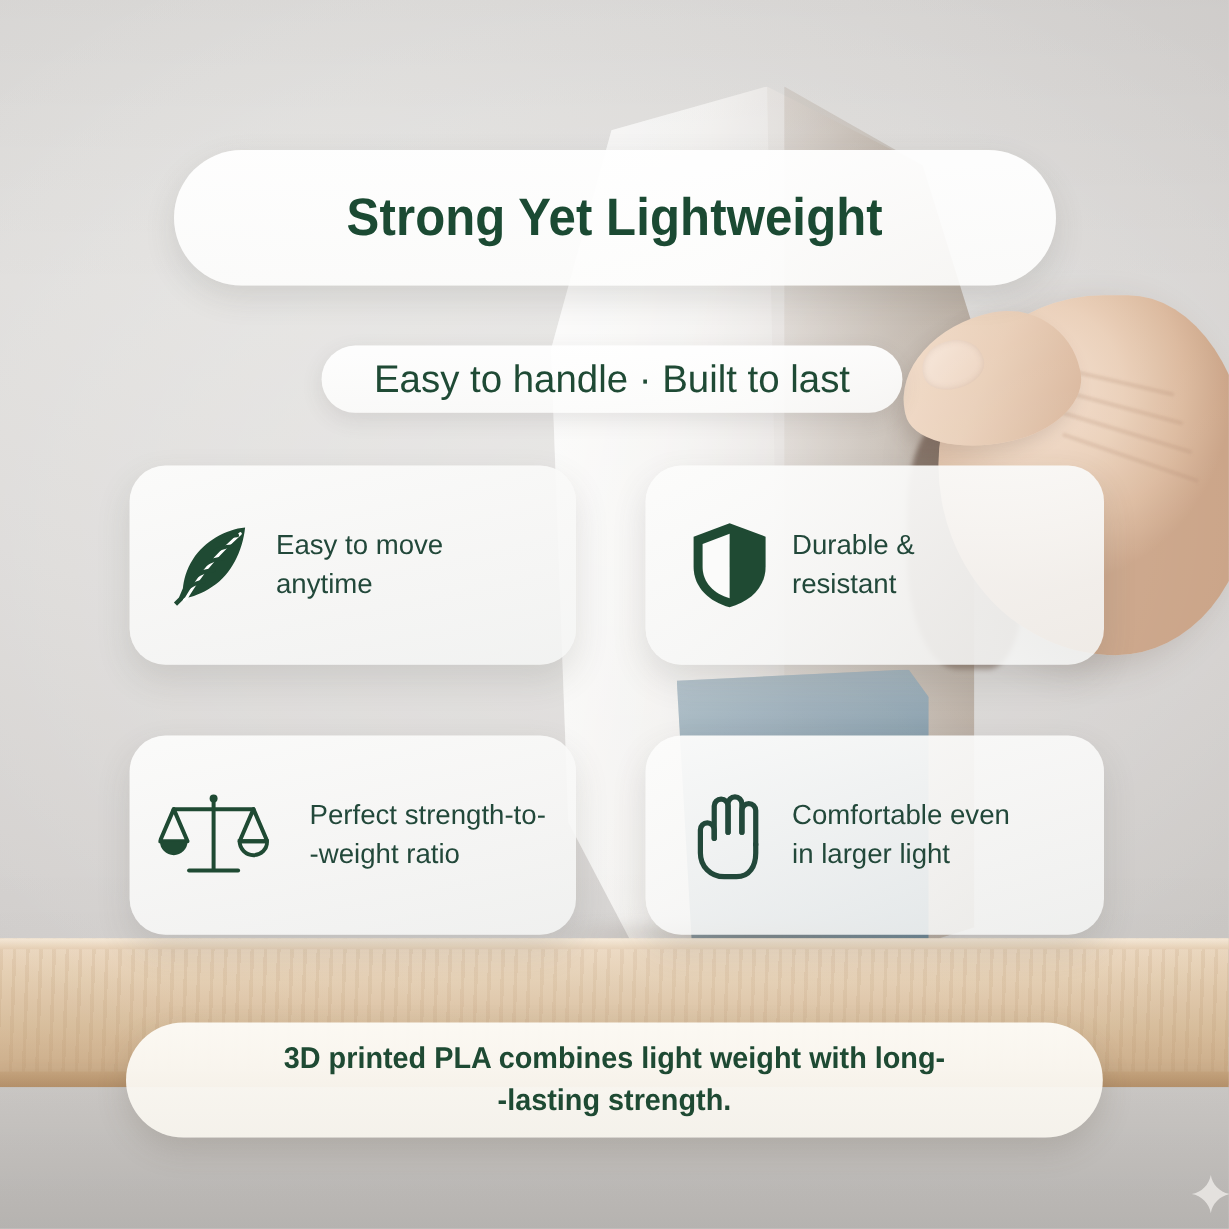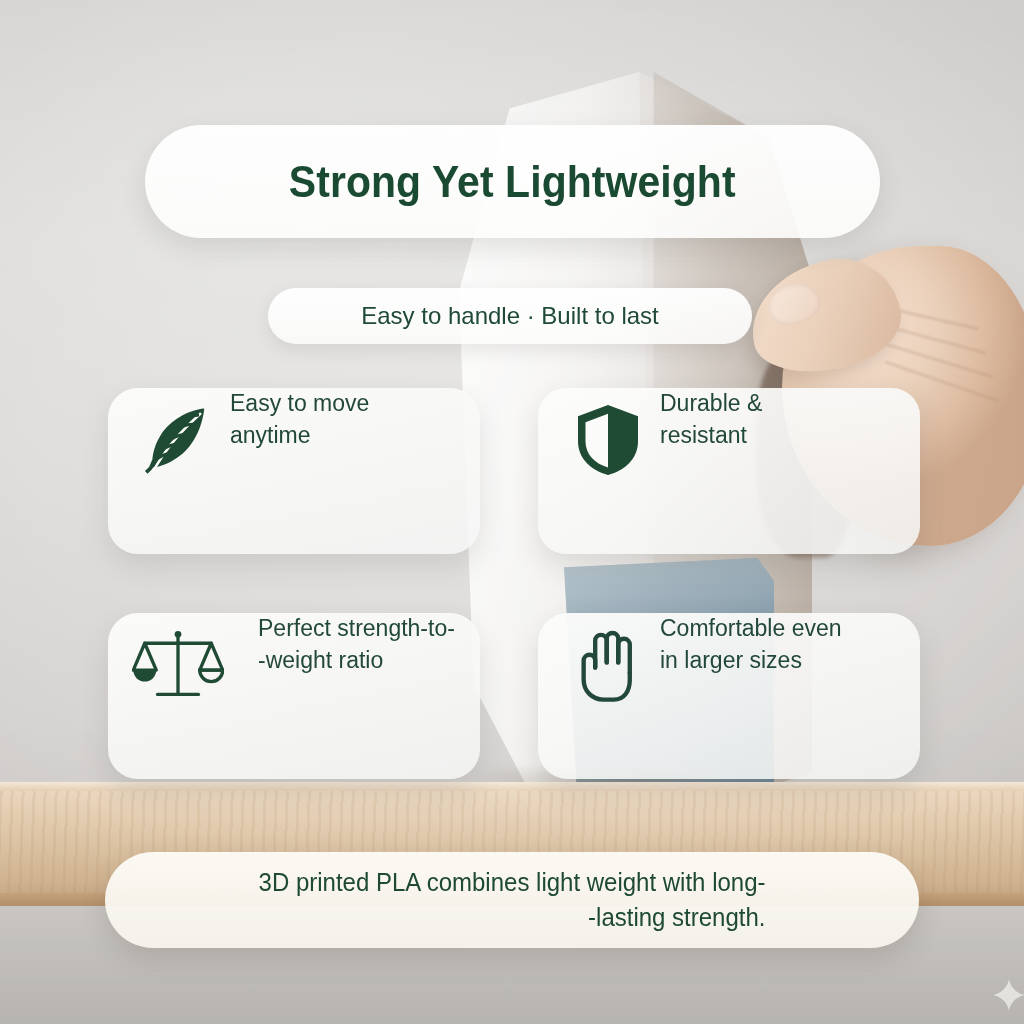--- a/index.html
+++ b/index.html
@@ -128,49 +128,49 @@
     transform:scaleX(.93);
   }
 
   .pill-sub{
     position:absolute;left:268px;top:288px;width:484px;height:56px;
     border-radius:30px;
     background:linear-gradient(180deg,rgba(255,255,255,.94),rgba(252,252,251,.88));
     box-shadow:0 6px 18px rgba(80,75,70,.12);
     display:flex;align-items:center;justify-content:center;
   }
-  .sub-text{font-size:24px;color:#1f4a35;white-space:nowrap;}
+  .sub-text{font-size:32px;color:#1f4a35;white-space:nowrap;}
 
   .grid-card{
     position:absolute;height:166px;border-radius:30px;
     background:linear-gradient(165deg,rgba(252,252,251,.955) 0%,rgba(248,248,247,.90) 55%,rgba(244,245,244,.86) 100%);
     box-shadow:0 12px 28px rgba(80,75,70,.14);
-    display:flex;padding:0 18px;box-sizing:border-box;
+    display:flex;align-items:center;padding:0 18px;box-sizing:border-box;
   }
   .card-a{left:108px;top:388px;width:372px;}
-  .card-b{left:538px;top:388px;width:382px;border-radius:28px;}
+  .card-b{left:538px;top:388px;width:382px;}
   .card-c{left:108px;top:613px;width:372px;gap:32px;}
   .card-d{left:538px;top:613px;width:382px;}
 
   .card-icon{
     width:104px;min-width:104px;height:104px;
     display:flex;align-items:center;justify-content:center;
   }
   .card-label{
     font-size:23px;line-height:1.38;color:#22483a;
     white-space:pre-line;overflow:visible;
   }
   .card-c .card-label{white-space:pre-line;margin-left:-4px;}
 
   .pill-footer{
     position:absolute;left:105px;top:852px;width:814px;height:96px;
     border-radius:48px;
     background:linear-gradient(180deg,rgba(253,251,246,.96),rgba(248,245,238,.93));
     box-shadow:0 10px 26px rgba(90,78,62,.18);
-    display:flex;align-items:center;justify-content:center;text-align:right;
+    display:flex;align-items:center;justify-content:center;text-align:center;font-weight:bold;
   }
   .footer-text{
     font-size:25px;line-height:1.42;color:#1e4a33;
     white-space:pre-line;transform:scaleX(.96);
   }
 
   .sparkle{position:absolute;left:992px;top:978px;width:34px;height:34px;opacity:.72;}
 </style>
 </head>
 <body>
@@ -260,21 +260,21 @@
       <svg width="82" height="82" viewBox="0 0 64 64" aria-hidden="true">
         <g fill="none" stroke="#22483a" stroke-width="3.4" stroke-linecap="round" stroke-linejoin="round">
           <path d="M22 34V13a4.5 4.5 0 0 1 9 0v17"></path>
           <path d="M31 30V11.5a4.5 4.5 0 0 1 9 0V30"></path>
           <path d="M40 30V16a4.5 4.5 0 0 1 9 0v22"></path>
           <path d="M22 34v-5.5a4.5 4.5 0 0 0-9 0v15c0 8.8 6.6 15.5 15.5 15.5h8C45 59 49 52 49 43.5V38"></path>
         </g>
       </svg>
     </span>
     <span class="card-label">Comfortable even
-in larger sizes</span>
+in larger light</span>
   </div>
 
   <div class="pill-footer">
     <span class="footer-text">3D printed PLA combines light weight with long-
 -lasting strength.</span>
   </div>
 
   <span class="sparkle">
     <svg width="34" height="34" viewBox="0 0 32 32" aria-hidden="true">
       <path d="M16 1c1.2 7.6 7.4 13.8 15 15-7.6 1.2-13.8 7.4-15 15-1.2-7.6-7.4-13.8-15-15C8.6 14.8 14.8 8.6 16 1z" fill="#f4f2ef"></path>

